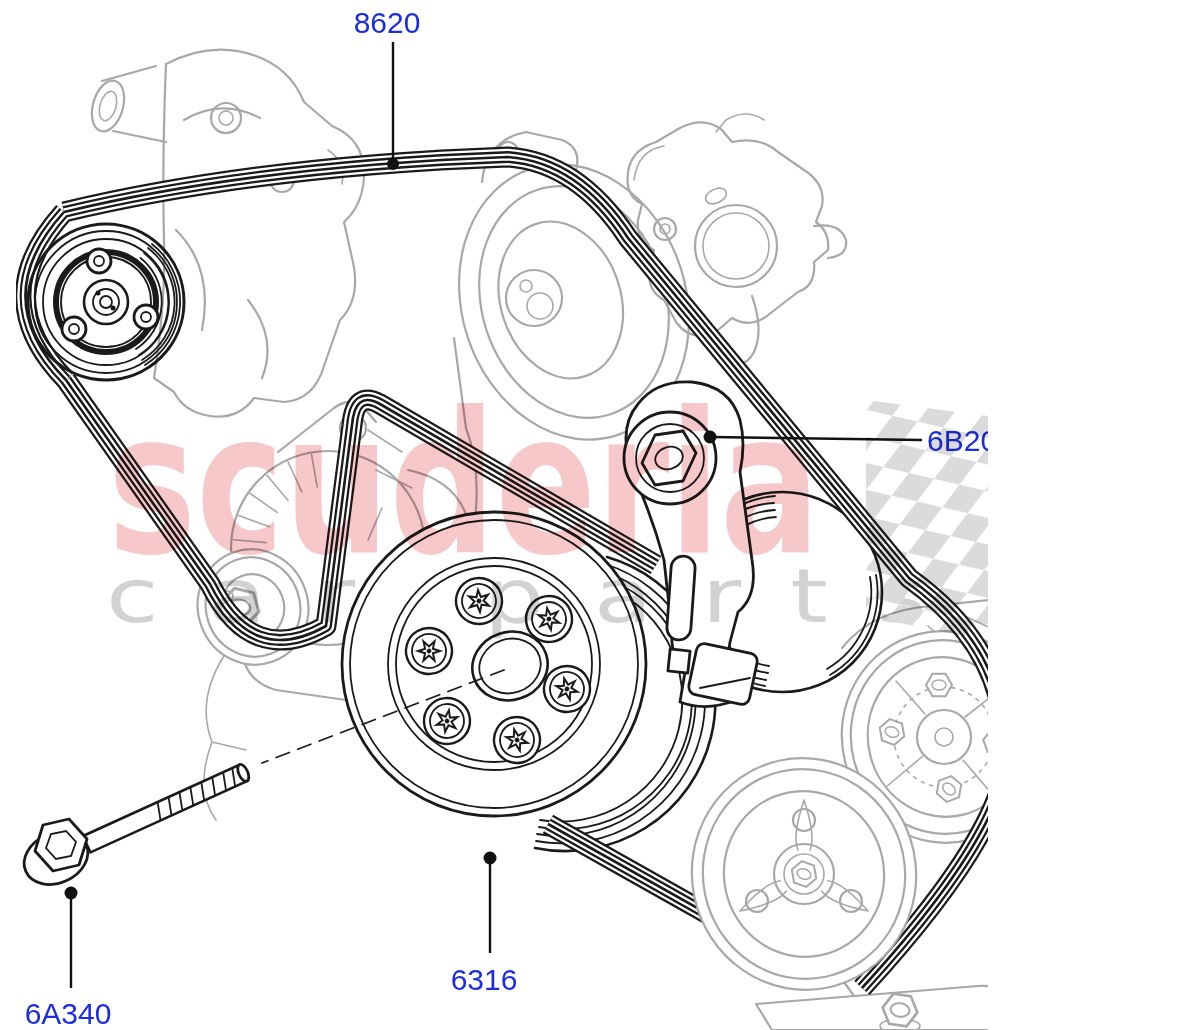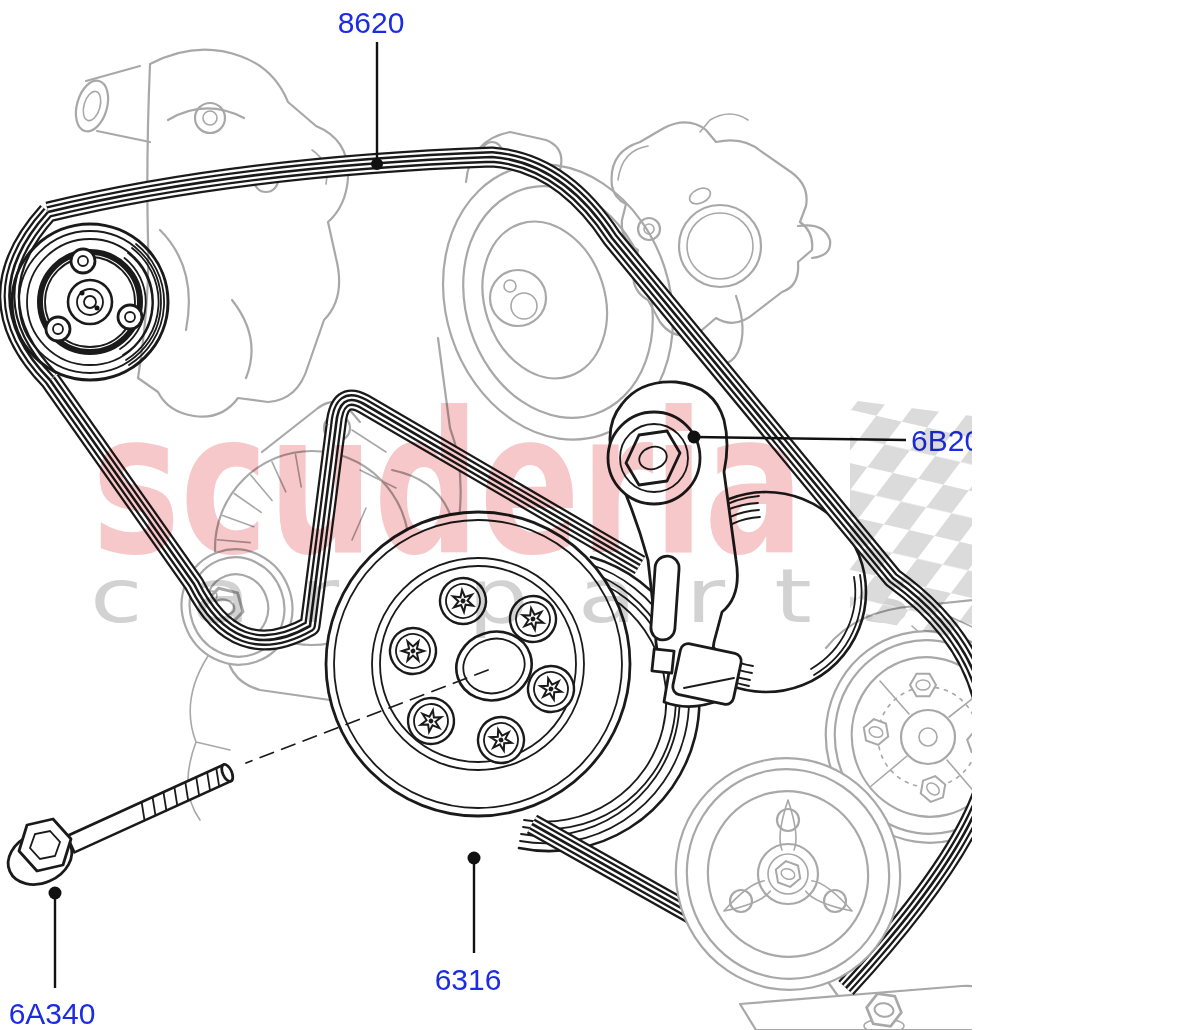--- a/index.html
+++ b/index.html
@@ -1,17 +1,17 @@
 <!DOCTYPE html>
 <html><head>
 <meta charset="utf-8">
 <style>
   html,body{margin:0;padding:0;background:#ffffff;}
   .stage{position:relative;width:972px;height:1030px;background:#ffffff;overflow:hidden;
-         font-family:"Liberation Sans", sans-serif;}
+         font-family:"Liberation Sans", sans-serif;padding-left:16px;}
   svg{display:block}
   
   .g  {stroke:#A8A8A8;fill:none;stroke-width:2.2;stroke-linecap:round;stroke-linejoin:round}
   .gw {stroke:#A8A8A8;fill:#ffffff;stroke-width:2.2;stroke-linejoin:round}
   .g1 {stroke:#A8A8A8;fill:none;stroke-width:1.6;stroke-linecap:round}
   
   .k  {stroke:#1A1A1A;fill:none;stroke-width:2.6;stroke-linecap:round;stroke-linejoin:round}
   .kw {stroke:#1A1A1A;fill:#ffffff;stroke-width:2.8;stroke-linejoin:round}
   .k1 {stroke:#1A1A1A;fill:none;stroke-width:1.8;stroke-linecap:round}
   .k3 {stroke:#1A1A1A;fill:none;stroke-width:3;stroke-linejoin:round}

